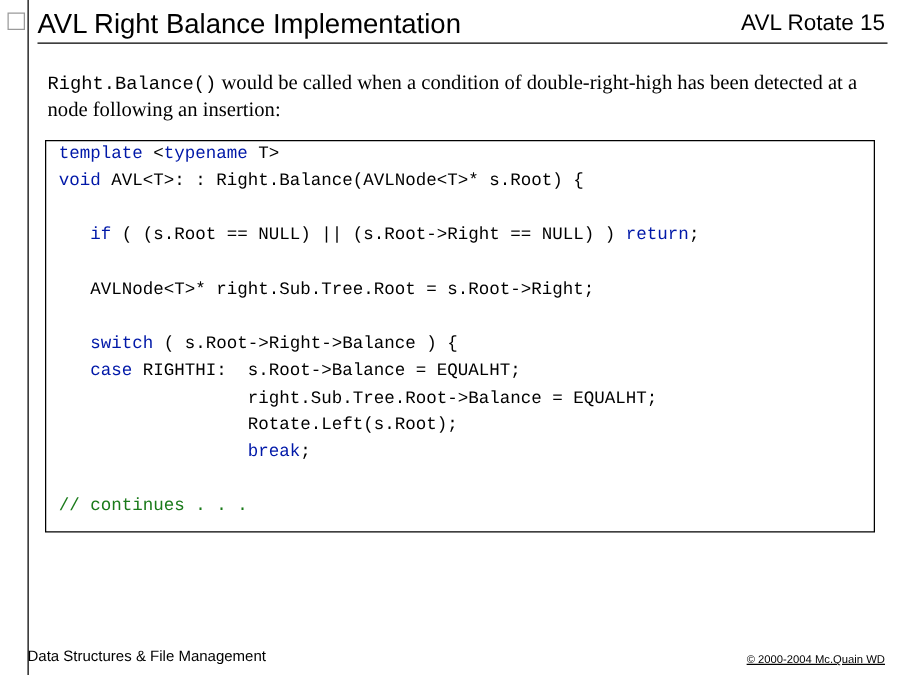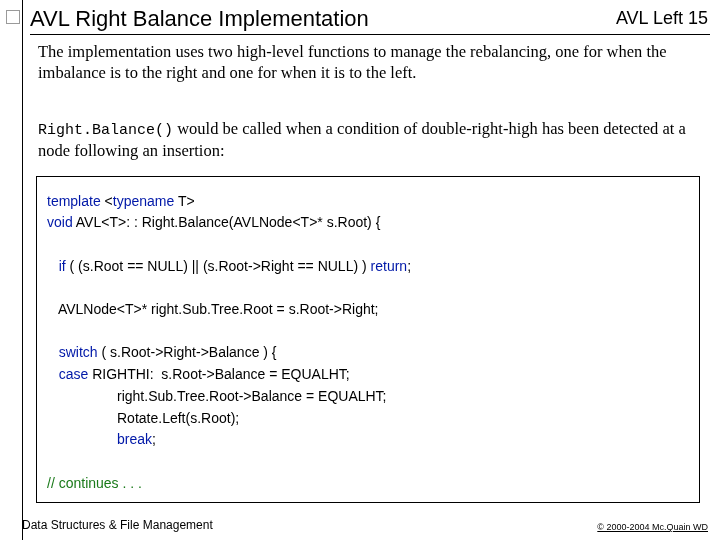--- a/index.html
+++ b/index.html
@@ -8,49 +8,48 @@
   .left-bar { position: absolute; left: 0; top: 0; width: 22px; height: 540px; background: #fff; }
   .left-rule { position: absolute; left: 22px; top: 0; width: 0; height: 540px; border-left: 1px solid #000; }
   .top-accent { position: absolute; left: 6px; top: 10px; width: 14px; height: 14px; border: 1px solid #9a9a9a; background: #fff; }
   .header { position: absolute; left: 30px; top: 6px; right: 12px; font-size: 22px; font-family: Arial, Helvetica, sans-serif; }
   .header .title { font-weight: 400; }
   .header .topic { position: absolute; right: 0; top: 2px; font-size: 18px; white-space: nowrap; }
   .header .num { display: inline-block; margin-left: 0; }
   .hr { position: absolute; left: 30px; right: 10px; top: 34px; border-top: 1px solid #000; }
   .content { position: absolute; left: 30px; right: 14px; top: 40px; bottom: 32px; overflow: hidden; }
   .para { font-size: 16.5px; line-height: 1.25; margin: 2px 0 26px 8px; padding-right: 8px; }
-  .para2 { font-size: 16.5px; line-height: 1.25; margin: 36px 0 14px 8px; padding-right: 8px; }
+  .para2 { font-size: 16.5px; line-height: 1.25; margin: 16px 0 14px 8px; padding-right: 8px; }
   .mono { font-family: "Courier New", Courier, monospace; font-size: 15px; }
-  .codebox { margin: 0 6px 0 6px; border: 1.5px solid #000; padding: 14px 10px 8px 10px; font-family: Liberation Sans, sans-serif; font-size: 14px; line-height: 1.55; white-space: pre; color: #000; }
+  .codebox { margin: 0 6px 0 6px; border: 1.5px solid #000; padding: 0 10px 8px 10px; font-family: Liberation Mono, monospace; font-size: 14px; line-height: 1.55; white-space: pre; color: #000; }
   .kw { color: #0018a8; }
   .cmt { color: #1a7a1a; }
   .footer { position: absolute; left: 22px; right: 8px; bottom: 8px; height: 18px; font-family: Arial, Helvetica, sans-serif; font-size: 9px; color: #000; }
   .footer .fl { position: absolute; left: 4px; bottom: 0; }
   .footer .fc { position: absolute; left: 0; right: 0; bottom: 0; text-align: left; font-size: 12px; }
   .footer .fr { position: absolute; right: 4px; bottom: 0; text-decoration: underline; }
 </style>
 </head>
 <body>
 <div class="slide">
 
   <div class="left-bar"></div>
   <div class="left-rule"></div>
   <div class="top-accent"></div>
 
   <div class="header">
     <span class="title">AVL Right Balance Implementation</span>
     <span class="topic">
-      <span>AVL Left</span>
+      <span>AVL Rotate</span>
       <span class="num">15</span>
     </span>
   </div>
   <div class="hr"></div>
 
   <div class="content">
-    <p class="para">The implementation uses two high-level functions to manage the rebalancing, one for when the imbalance is to the right and one for when it is to the left.</p>
 
     <p class="para2">
       <span class="mono">Right.Balance()</span><span> would be called when a condition of double-right-high has been detected at a node following an insertion:</span>
     </p>
 
     <div class="codebox"><span class="kw">template</span><span> &lt;</span><span class="kw">typename</span><span> T&gt;</span>
 <span class="kw">void</span><span> AVL&lt;T&gt;: : Right.Balance(AVLNode&lt;T&gt;* s.Root) {</span>
 <span></span>
 <span class="kw">   if</span><span> ( (s.Root == NULL) || (s.Root-&gt;Right == NULL) ) </span><span class="kw">return</span><span>;</span>
 <span></span>

